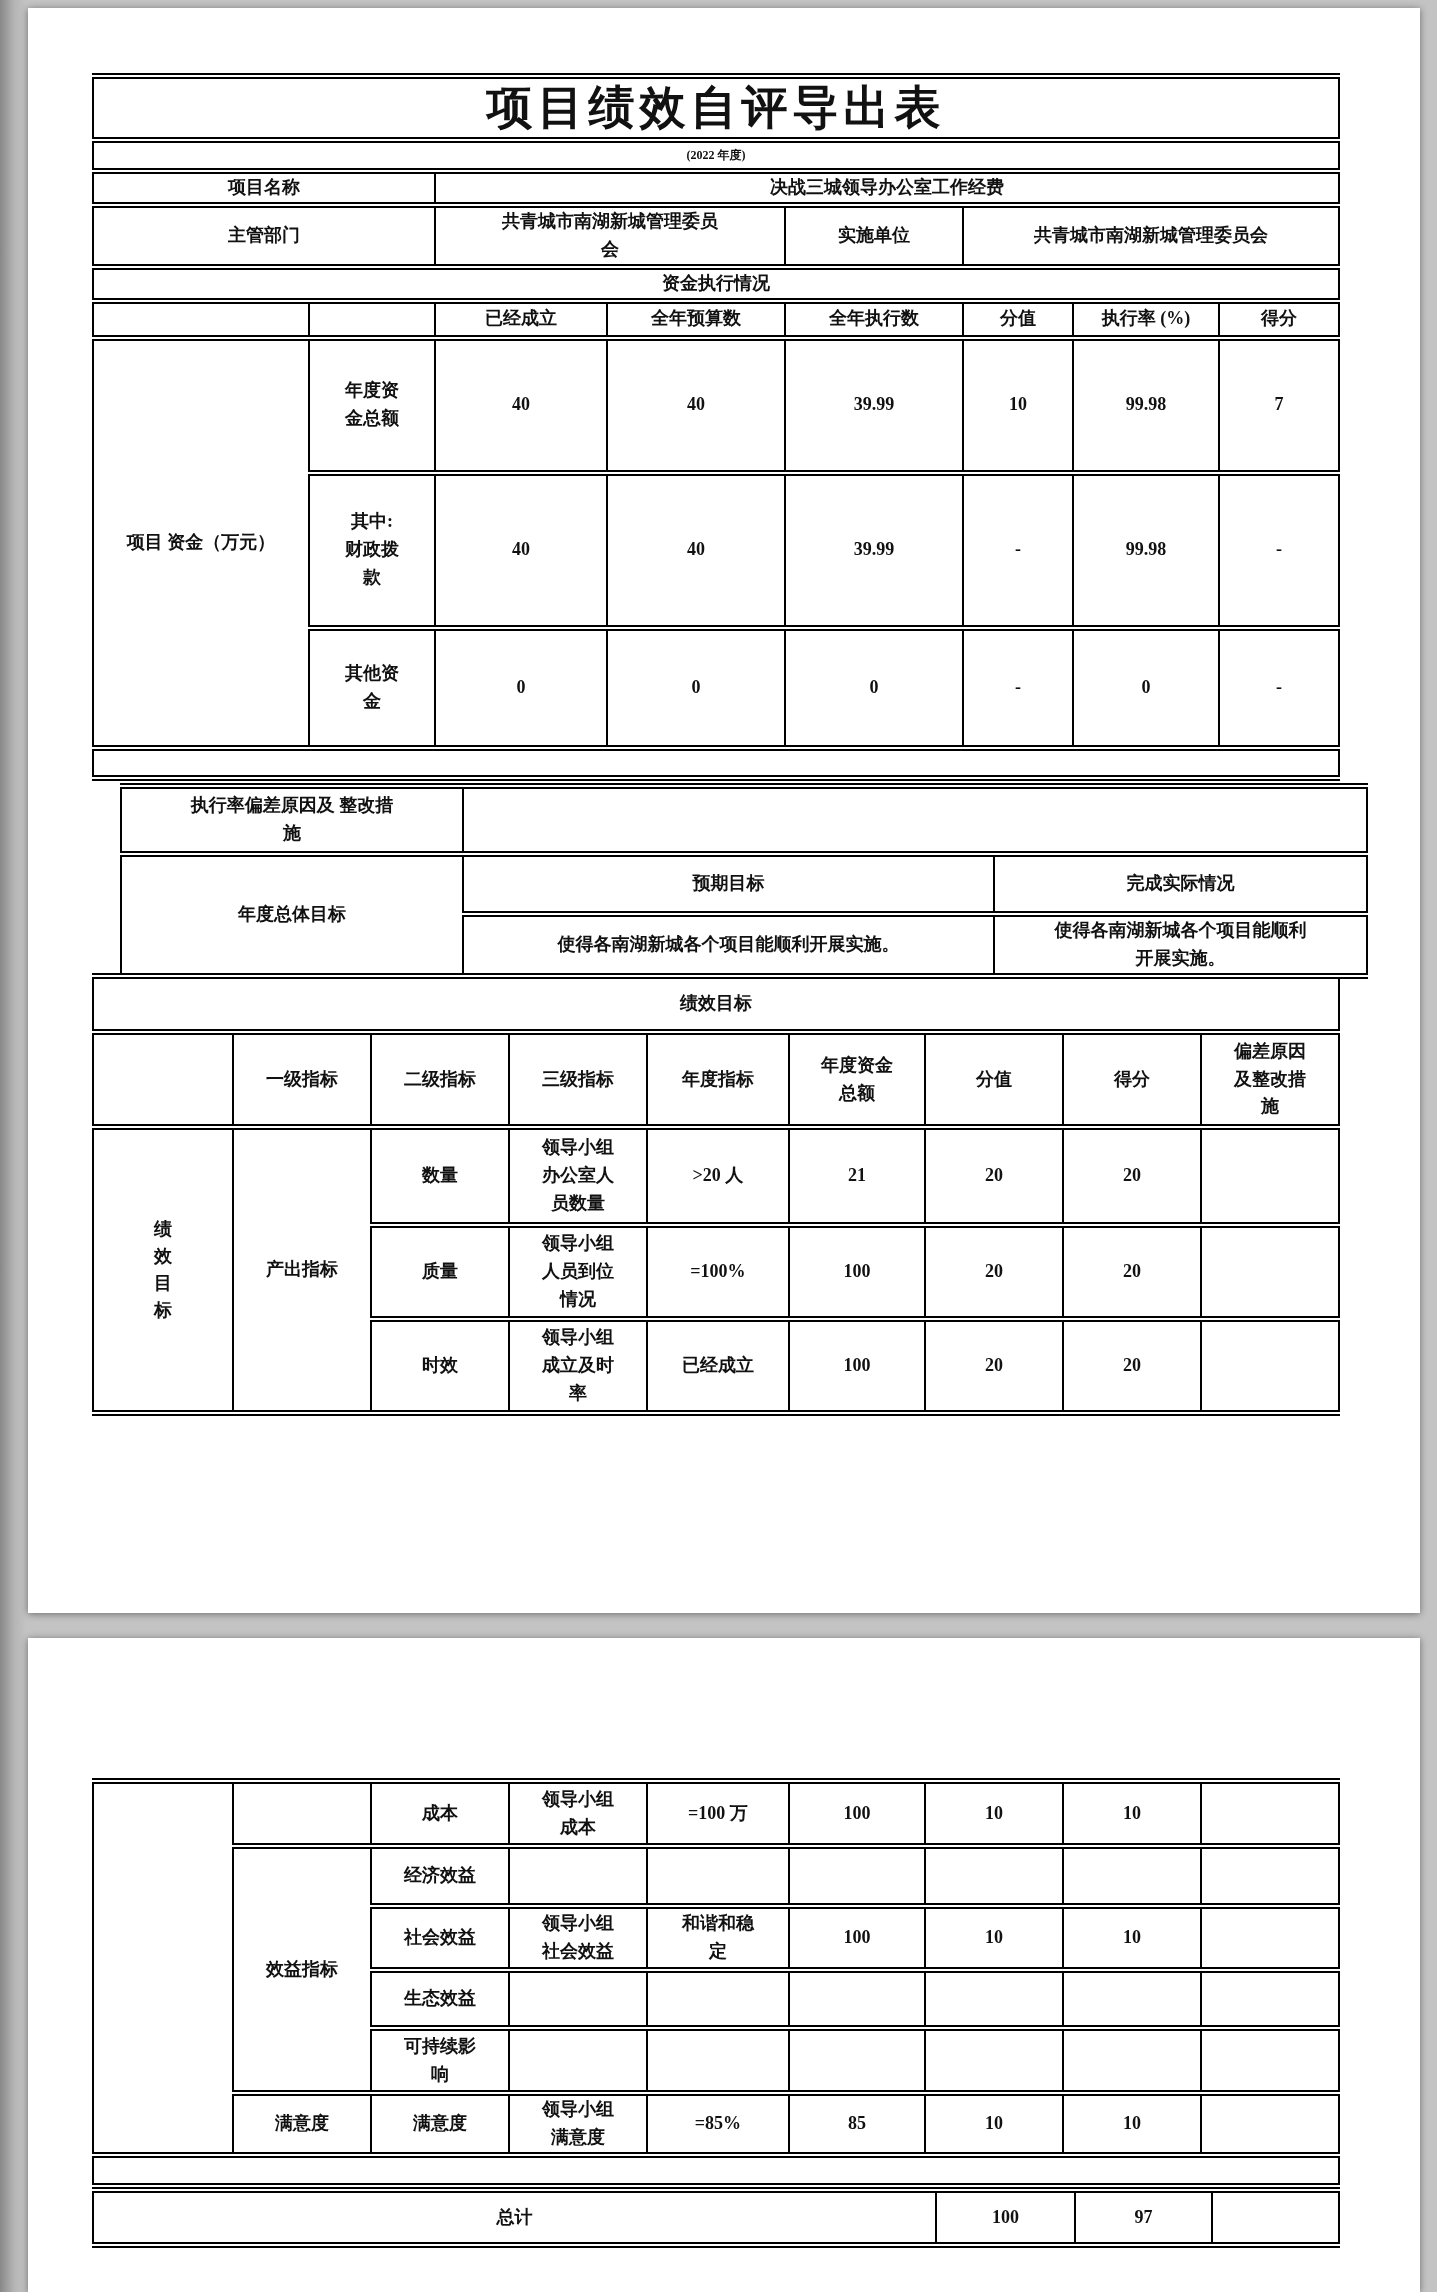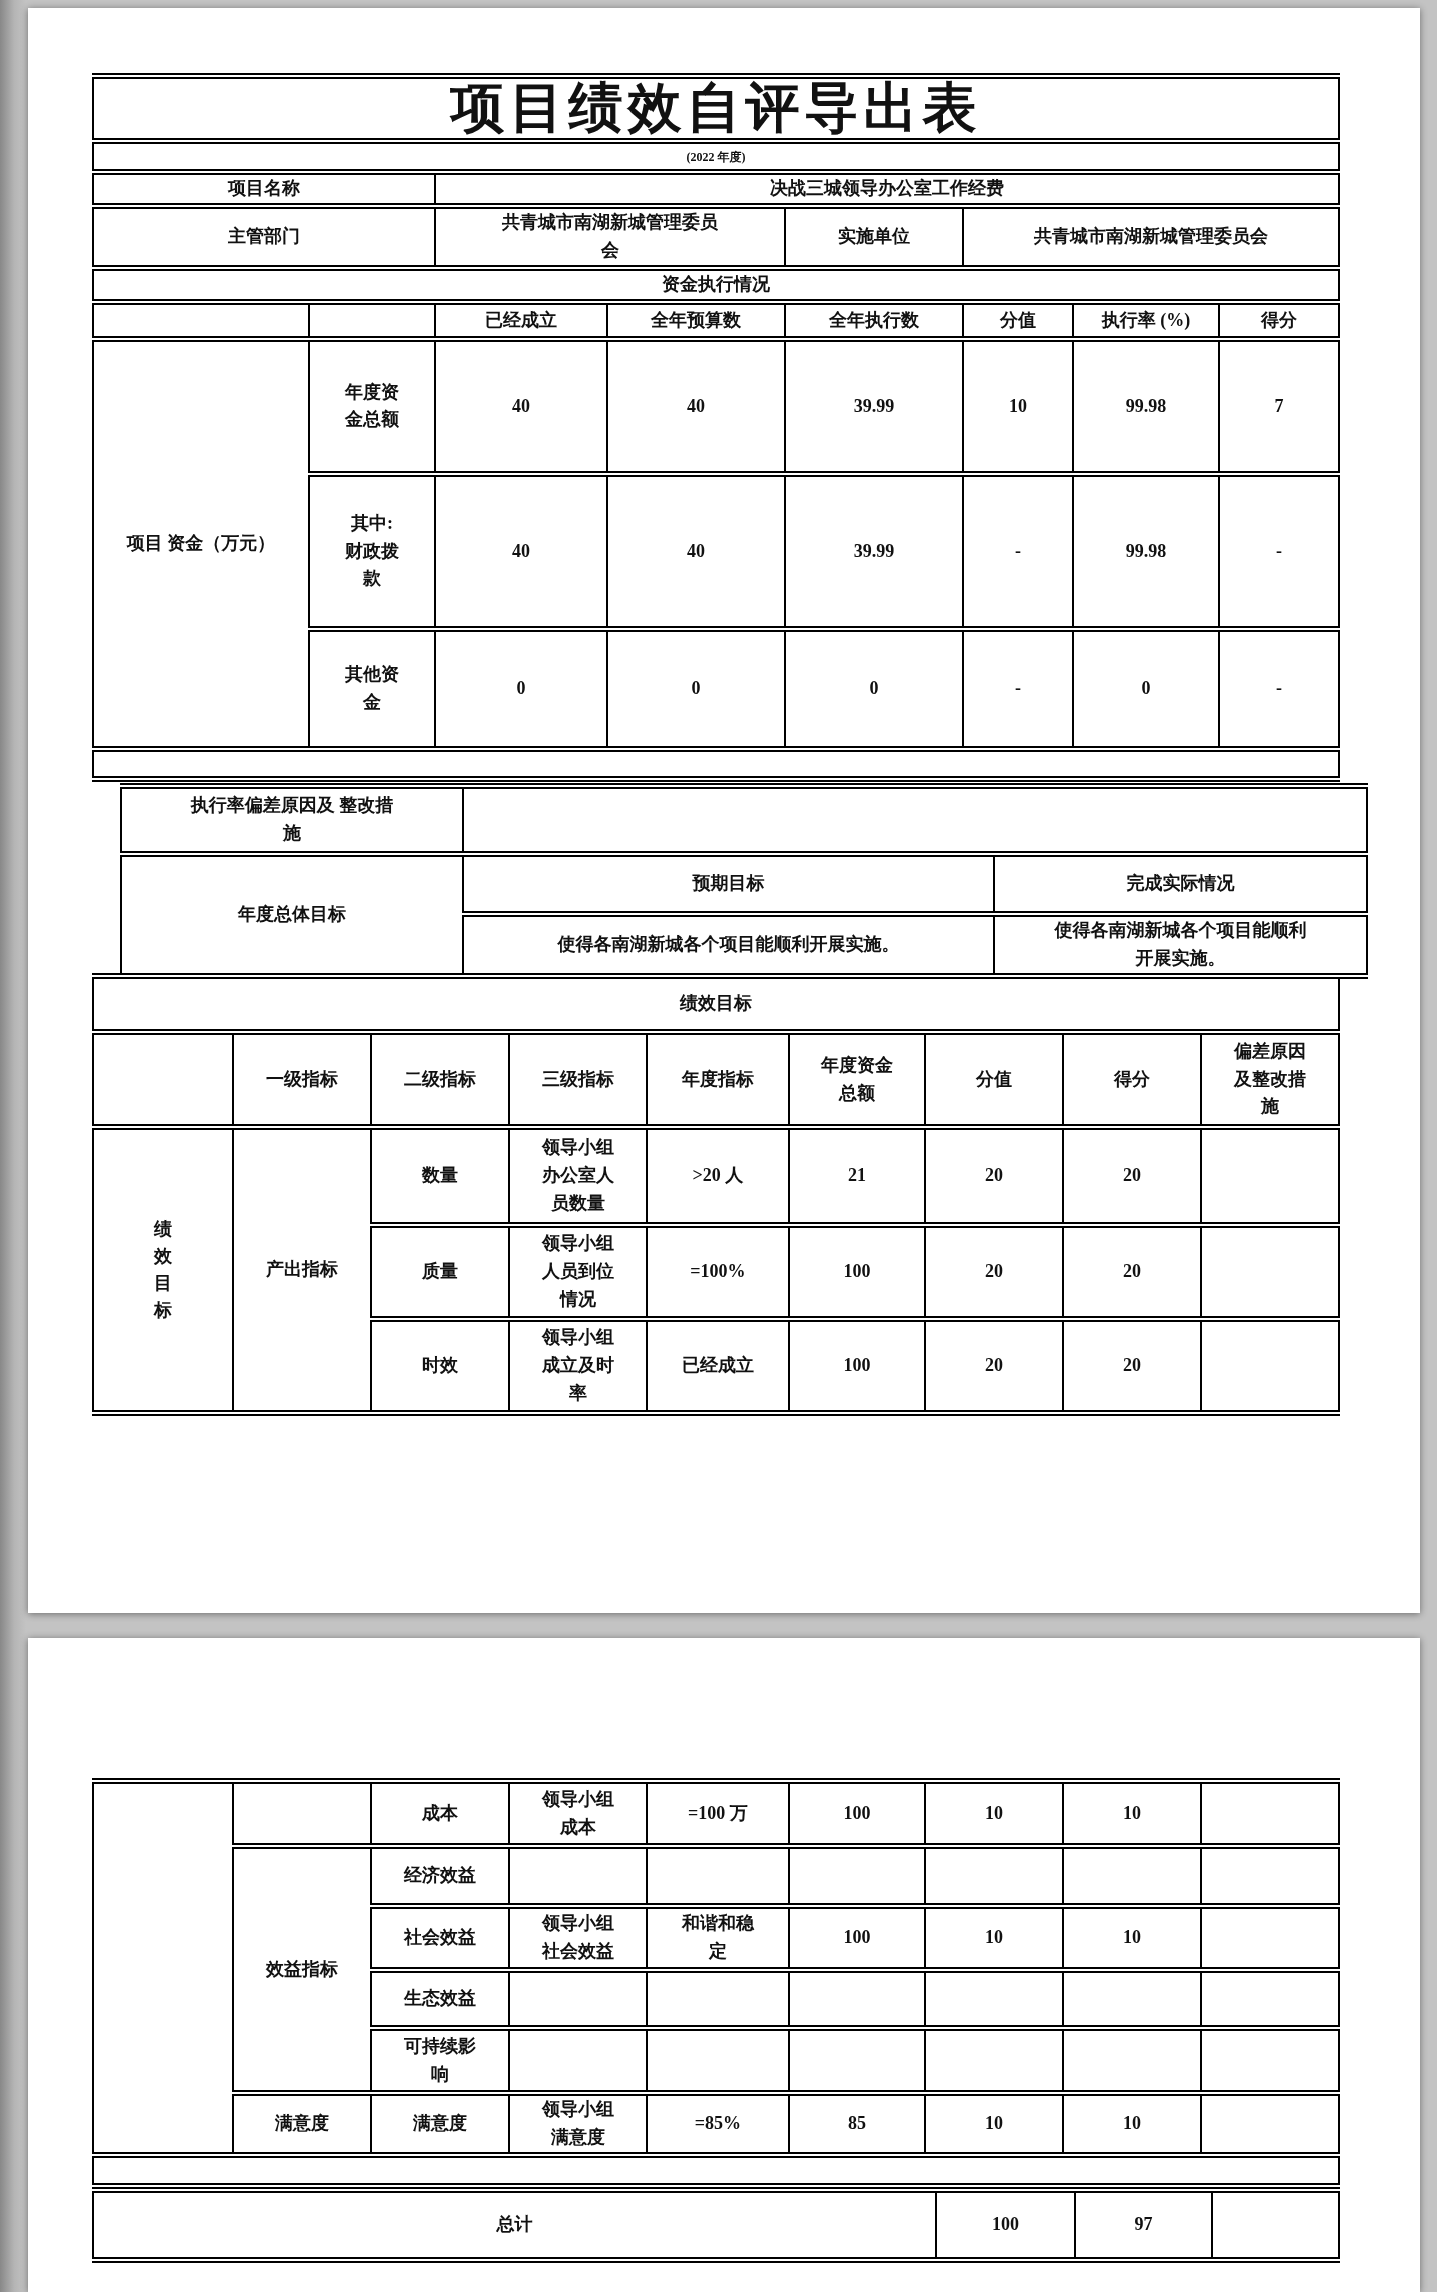--- a/index.html
+++ b/index.html
@@ -34,21 +34,21 @@
     font-size:18px; line-height:1.55; overflow:hidden;
     font-weight:bold;
   }
   .cw { display:inline-block; vertical-align:middle; }
   .w60  { width:60px; }
   .w78  { width:78px; }
   .w210 { width:210px; }
   .w220 { width:220px; }
   .w262 { width:262px; }
   .w20  { width:22px; line-height:1.5; }
-  .title-cell { font-size:54px; letter-spacing:5px; line-height:1.1; }
+  .title-cell { font-size:46px; letter-spacing:5px; line-height:1.1; }
   .period-cell { font-size:12px; }
 
   #tableA { top:65px; }
   #tableB { top:775px;margin-left:28px; }
   #tableC { top:965px; }
   #tableD { top:140px; }
   #tableE { top:549px; }
 </style>
 </head>
 <body>
@@ -295,21 +295,21 @@
     </table>
 
   <table id="tableE">
     <colgroup>
       <col style="width:843px">
         <col style="width:139px">
         <col style="width:137px">
         <col style="width:127px">
     </colgroup>
     <tbody>
-        <tr style="height:70px">
+        <tr style="height:55px">
       <td>总计</td>
       <td>100</td>
       <td>97</td>
       <td></td>
     </tr>
   </tbody>
     </table>
 </div>
 
 </body></html>

